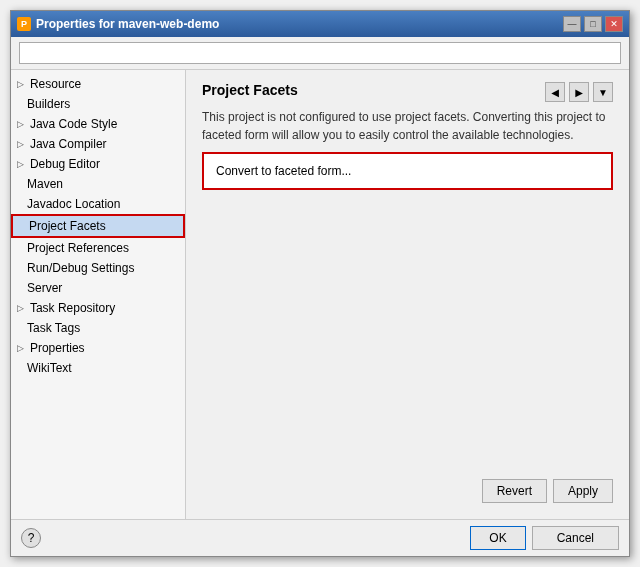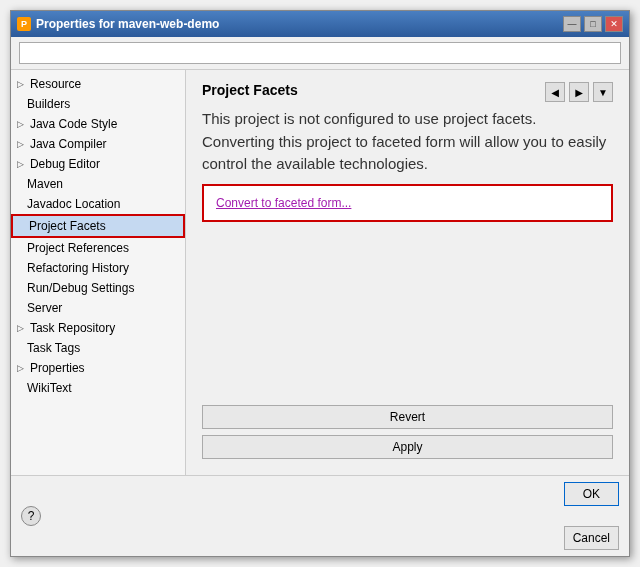--- a/index.html
+++ b/index.html
@@ -148,76 +148,73 @@
       height: 20px;
       background: #e0e0e0;
       border: 1px solid #aaa;
       cursor: pointer;
       display: flex;
       align-items: center;
       justify-content: center;
       font-size: 10px;
     }
     .panel-desc {
-      font-size: 15px;
+      font-size: 12px;
       color: #333;
       margin-bottom: 8px;
       line-height: 1.5;
     }
     .facets-box {
       border: 2px solid #cc0000;
       background: white;
       padding: 10px 12px;
       margin-bottom: 8px;
     }
     .convert-link {
-      color: #a21caf;
-      text-decoration: underline;
+      color: #000000;
       cursor: pointer;
       font-size: 12px;
     }
     .spacer { flex: 1; }
     .bottom-buttons {
       display: flex;
       justify-content: flex-end;
       gap: 6px;
       padding: 8px 0 4px 0;
-      flex-direction: column;
     }
     .btn {
       padding: 4px 14px;
       font-size: 12px;
       border: 1px solid #aaa;
       background: #e8e8e8;
       cursor: pointer;
       min-width: 60px;
     }
     .footer {
       display: flex;
       align-items: center;
       justify-content: space-between;
       padding: 6px 10px;
       border-top: 1px solid #ccc;
       background: #f0f0f0;
       flex-shrink: 0;
     }
     .footer-btns {
       display: flex;
-      gap: 20px;
-      flex-direction: column;
+      gap: 6px;
     }
     .btn-ok {
       padding: 4px 18px;
       font-size: 12px;
       border: 1px solid #0066cc;
       background: #e8e8e8;
       cursor: pointer;
     }
     .btn-cancel {
-      padding: 4px 2px;
+      padding: 4px 24px;
       font-size: 12px;
       border: 1px solid #aaa;
       background: #e8e8e8;
       cursor: pointer;
     }
     .help-icon {
       width: 20px;
       height: 20px;
       border: 1px solid #888;
       border-radius: 50%;
@@ -276,23 +273,20 @@
         <span>Maven</span>
       </div>
       <div class="sidebar-item">
         <span>Javadoc Location</span>
       </div>
       <div class="sidebar-item active">
         <span>Project Facets</span>
       </div>
       <div class="sidebar-item">
         <span>Project References</span>
-      </div>
-      <div class="sidebar-item">
-        <span>Refactoring History</span>
       </div>
       <div class="sidebar-item">
         <span>Run/Debug Settings</span>
       </div>
       <div class="sidebar-item">
         <span>Server</span>
       </div>
       <div class="sidebar-item has-arrow">
         <span class="arrow">▷</span>
         <span>Task Repository</span>

